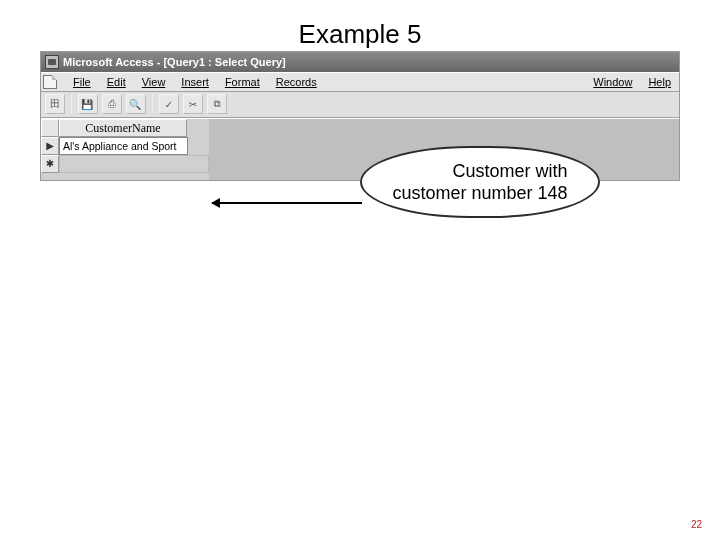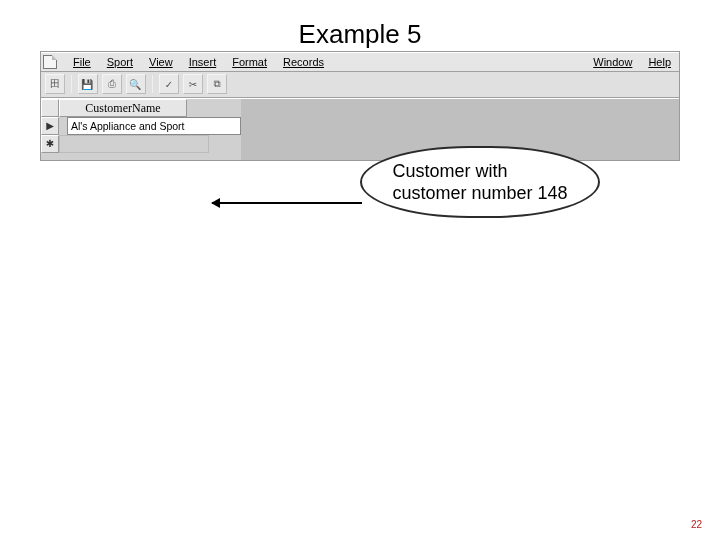--- a/index.html
+++ b/index.html
@@ -151,51 +151,50 @@
     border: 1px solid #999;
     border-top-color: #fff;
     border-left-color: #fff;
     text-align: center;
     font-size: 12px;
     line-height: 16px;
     color: #000;
     font-family: Liberation Serif, serif;
   }
   .cell {
-    width: 174px;
+    width: 129px;
     height: 18px;
     background: #fff;
     border: 1px solid #888;
     border-top: 1px solid #888;
     font-size: 10.5px;
     line-height: 16px;
     padding: 0 3px;
     color: #000;
-    margin-left: 8px;
   }
   .grid-pad {
     width: 150px;
     height: 18px;
     background: #d0d0d0;
     border: 1px solid #bbb;
   }
   .right-pad {
     flex: 1;
     background: #bfbfbf;
   }
   
   .callout {
     position: absolute;
     background: #fff;
     border: 2px solid #2b2b2b;
     border-radius: 50% / 55%;
     display: flex;
     align-items: center;
     justify-content: center;
-    text-align: left;
+    text-align: right;
     font-size: 18px;
     color: #000;
     padding: 6px 20px;
     line-height: 1.25;
   }
   .arrow {
     position: absolute;
     width: 60px;
     height: 2px;
     background: #000;
@@ -218,25 +217,29 @@
 </style>
 </head>
 <body>
 
 <div class="slide-title">
   <span>Example 5</span><br>
 </div>
 
 <div class="app-frame">
 
+  <div class="titlebar">
+    <span class="app-icon"></span>
+    <span>Microsoft Access - [Query1 : Select Query]</span>
+  </div>
 
   <div class="menubar">
     <span class="doc-icon"></span>
     <span class="menu-item"><span class="ul">File</span></span>
-    <span class="menu-item"><span class="ul">Sport</span></span>
+    <span class="menu-item"><span class="ul">Edit</span></span>
     <span class="menu-item"><span class="ul">View</span></span>
     <span class="menu-item"><span class="ul">Insert</span></span>
     <span class="menu-item"><span class="ul">Format</span></span>
     <span class="menu-item"><span class="ul">Records</span></span>
     <span style="flex:1"></span>
     <span class="menu-item"><span class="ul">Window</span></span>
     <span class="menu-item"><span class="ul">Help</span></span>
   </div>
 
   <div class="toolbar">

